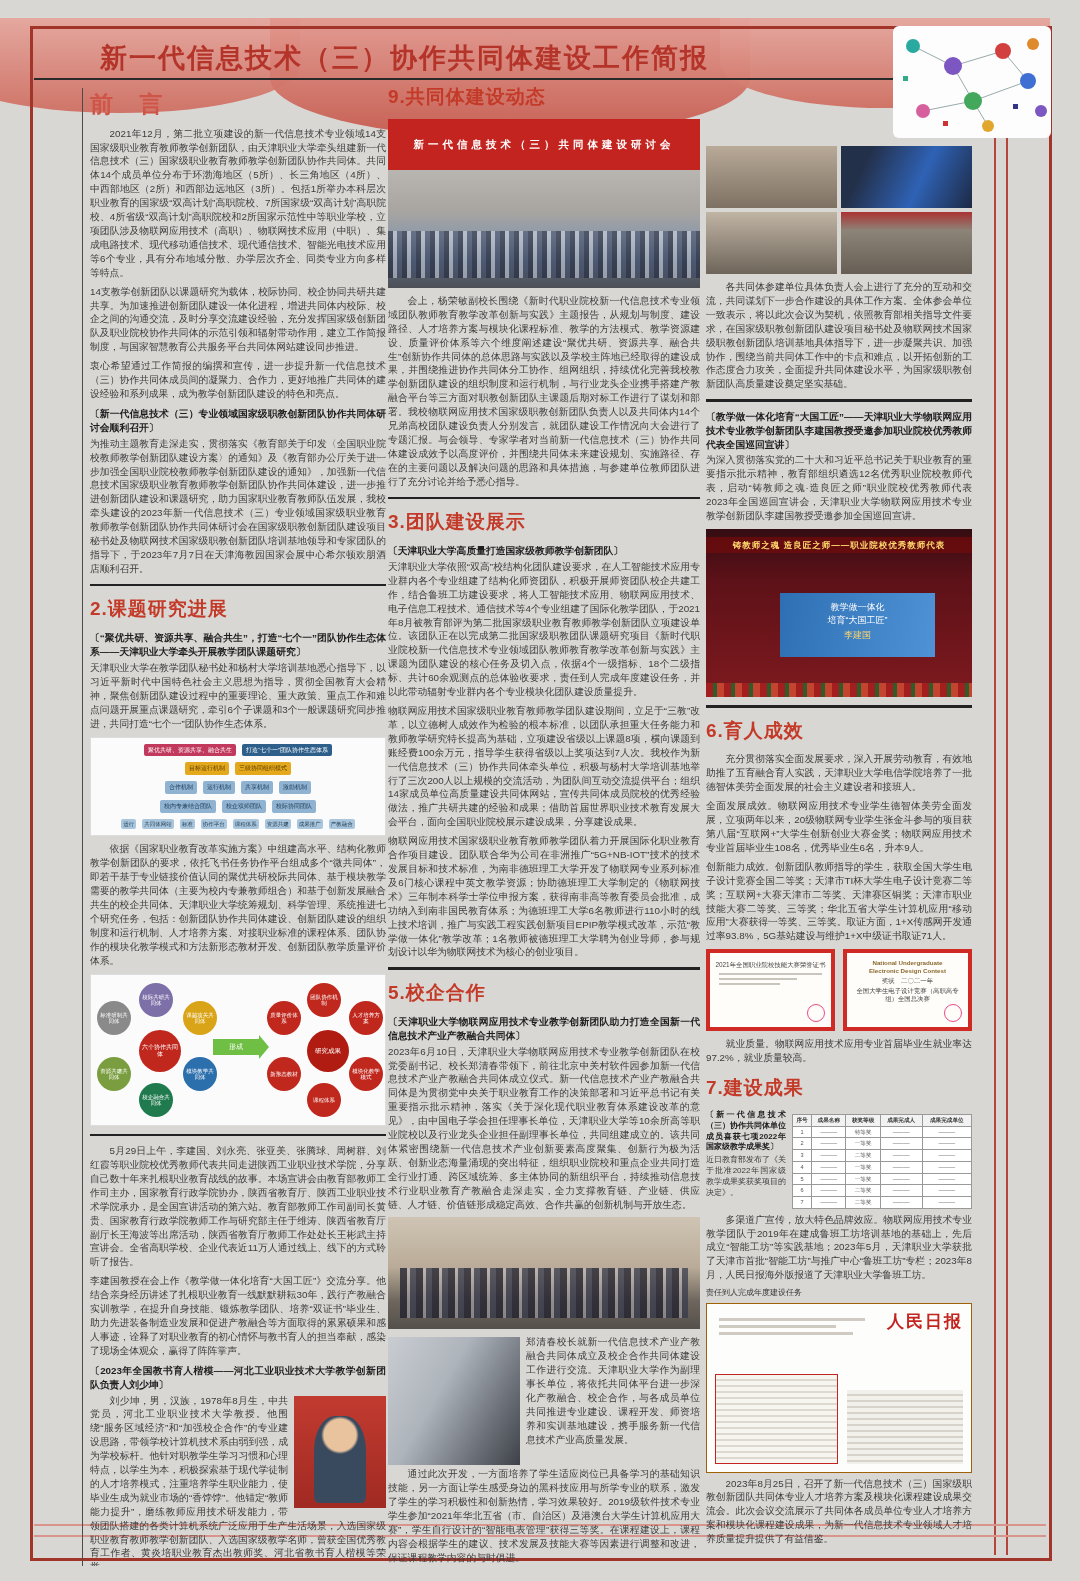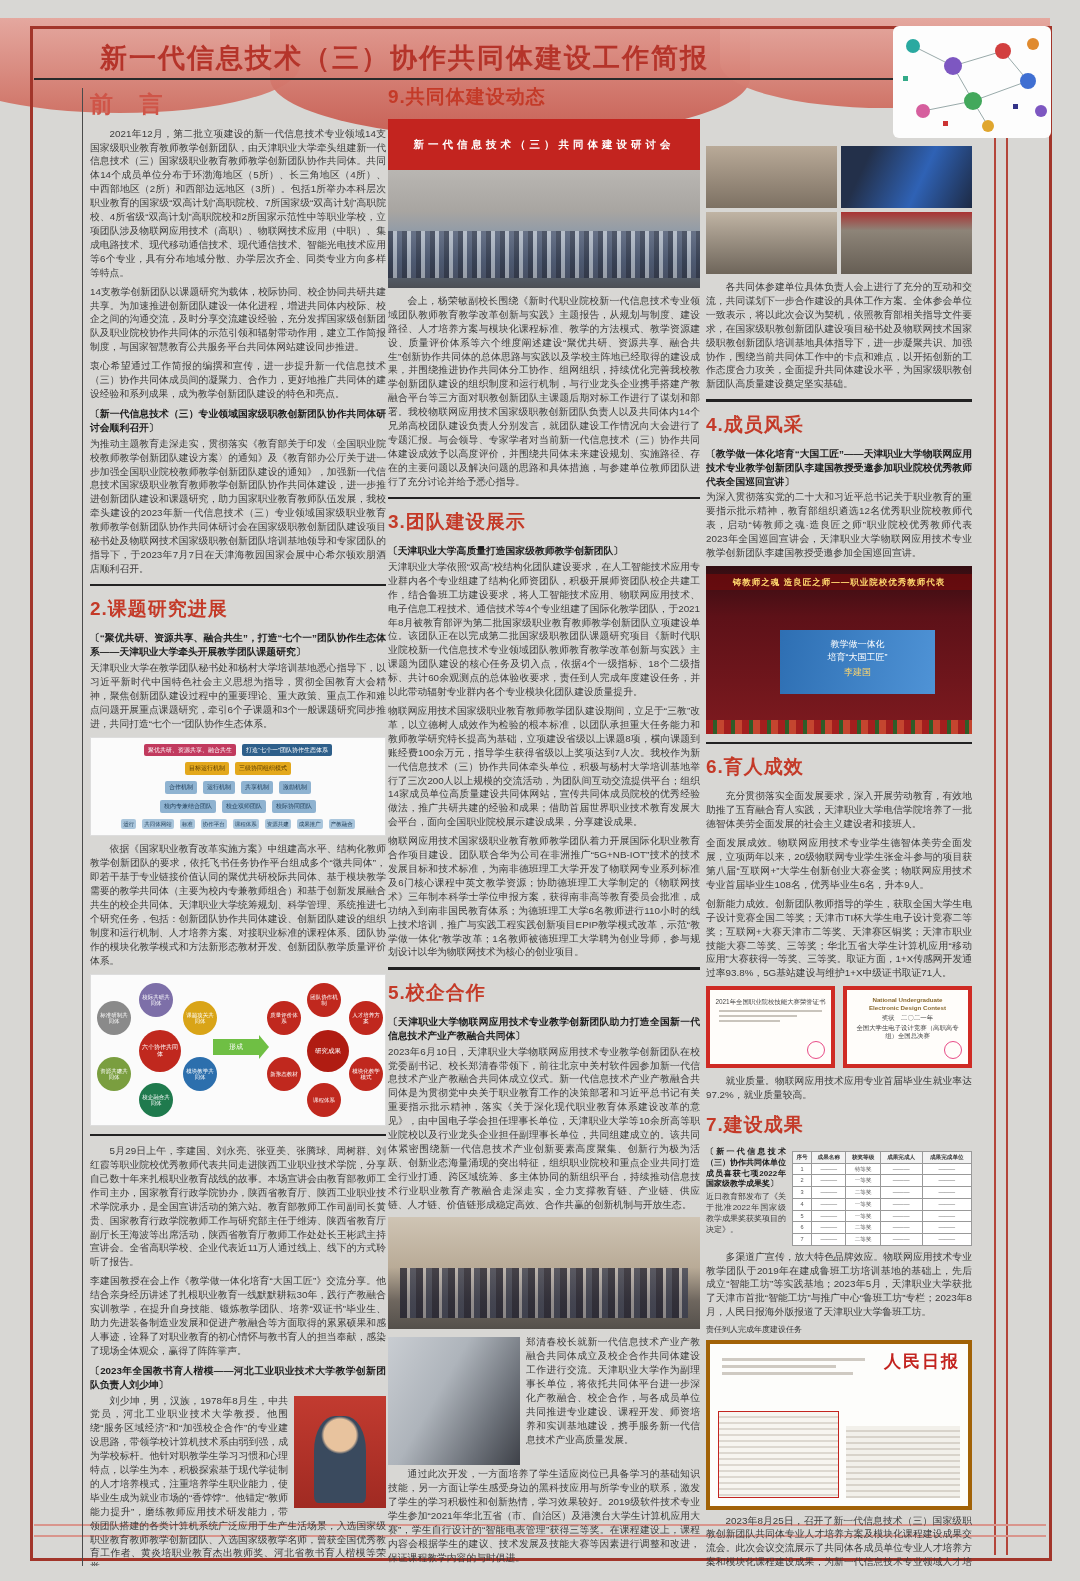--- a/index.html
+++ b/index.html
@@ -70,21 +70,21 @@
   .cg3{background:linear-gradient(#c0b4a4,#6e655a);}
   .cg4{background:linear-gradient(#a33,#8d8478 30%,#665e54 100%);}
   
   .certs{display:flex;gap:8px;margin:6px 0;}
   .cert{flex:1;border:4px solid #cf2b24;background:#fffdfa;padding:6px 5px;position:relative;height:82px;box-sizing:border-box;}
   .cert .bar{height:2px;background:#c9c4bc;margin:3px 4px;}
   .cert .seal{position:absolute;right:6px;bottom:5px;width:16px;height:16px;border-radius:50%;border:1.5px solid #d05;opacity:.7;}
   .cert-title{font-size:6.2px;color:#8a6a30;text-align:center;font-weight:bold;line-height:1.25;}
   .cert-cn{font-size:6.4px;color:#444;text-align:center;line-height:1.3;margin-top:2px;}
   
-  .news{background:#fdfdfb;border:4px solid #a16207;padding:10px;margin:4px 0;position:relative;height:170px;box-sizing:border-box;}
+  .news{background:#fdfdfb;border:1px solid #a16207;padding:10px;margin:4px 0;position:relative;height:170px;box-sizing:border-box;}
   .news .mast{position:absolute;right:8px;top:6px;color:#c3241f;font-weight:bold;font-size:17px;letter-spacing:2px;font-family:"Liberation Serif","DejaVu Serif",serif;}
   .news .nbar{height:3px;background:#cfcac2;margin:4px 2px;}
   .news .nbox{position:absolute;left:8px;bottom:8px;width:46%;height:52%;border:1.5px solid #c3241f;background:repeating-linear-gradient(#f7f5f0 0 4px,#ddd8d0 4px 6px);}
   .news .ncol{position:absolute;right:8px;bottom:8px;width:44%;height:44%;background:repeating-linear-gradient(#f2f0ea 0 4px,#d8d3ca 4px 6px);}
   .flexrow{display:flex;gap:6px;align-items:flex-start;}
   .narrow{width:80px;flex:none;font-size:8px;line-height:1.35;}
 </style>
 </head>
 <body>
 
@@ -233,21 +233,20 @@
   <div class="col col-r">
     <div class="collage">
       <div class="cg1"></div>
       <div class="cg2"></div>
       <div class="cg3"></div>
       <div class="cg4"></div>
     </div>
     <p class="p ind">各共同体参建单位具体负责人会上进行了充分的互动和交流，共同谋划下一步合作建设的具体工作方案。全体参会单位一致表示，将以此次会议为契机，依照教育部相关指导文件要求，在国家级职教创新团队建设项目秘书处及物联网技术国家级职教创新团队培训基地具体指导下，进一步凝聚共识、加强协作，围绕当前共同体工作中的卡点和难点，以开拓创新的工作态度合力攻关，全面提升共同体建设水平，为国家级职教创新团队高质量建设奠定坚实基础。</p>
 
     <hr class="rule">
-    <div class="sechead">4.成员风采</div>
     <p class="sub">〔教学做一体化培育“大国工匠”——天津职业大学物联网应用技术专业教学创新团队李建国教授受邀参加职业院校优秀教师代表全国巡回宣讲〕</p>
     <p class="p">为深入贯彻落实党的二十大和习近平总书记关于职业教育的重要指示批示精神，教育部组织遴选12名优秀职业院校教师代表，启动“铸教师之魂·造良匠之师”职业院校优秀教师代表2023年全国巡回宣讲会，天津职业大学物联网应用技术专业教学创新团队李建国教授受邀参加全国巡回宣讲。</p>
     <div class="photo ph-stage" style="height:168px;">
       <div class="st-banner">铸教师之魂 造良匠之师——职业院校优秀教师代表</div>
       <div class="st-screen">
         <div>教学做一体化</div>
         <div>培育“大国工匠”</div>
         <div style="color:#ffd76e;margin-top:3px;">李建国</div>
       </div>
       <div class="st-flowers"></div>

